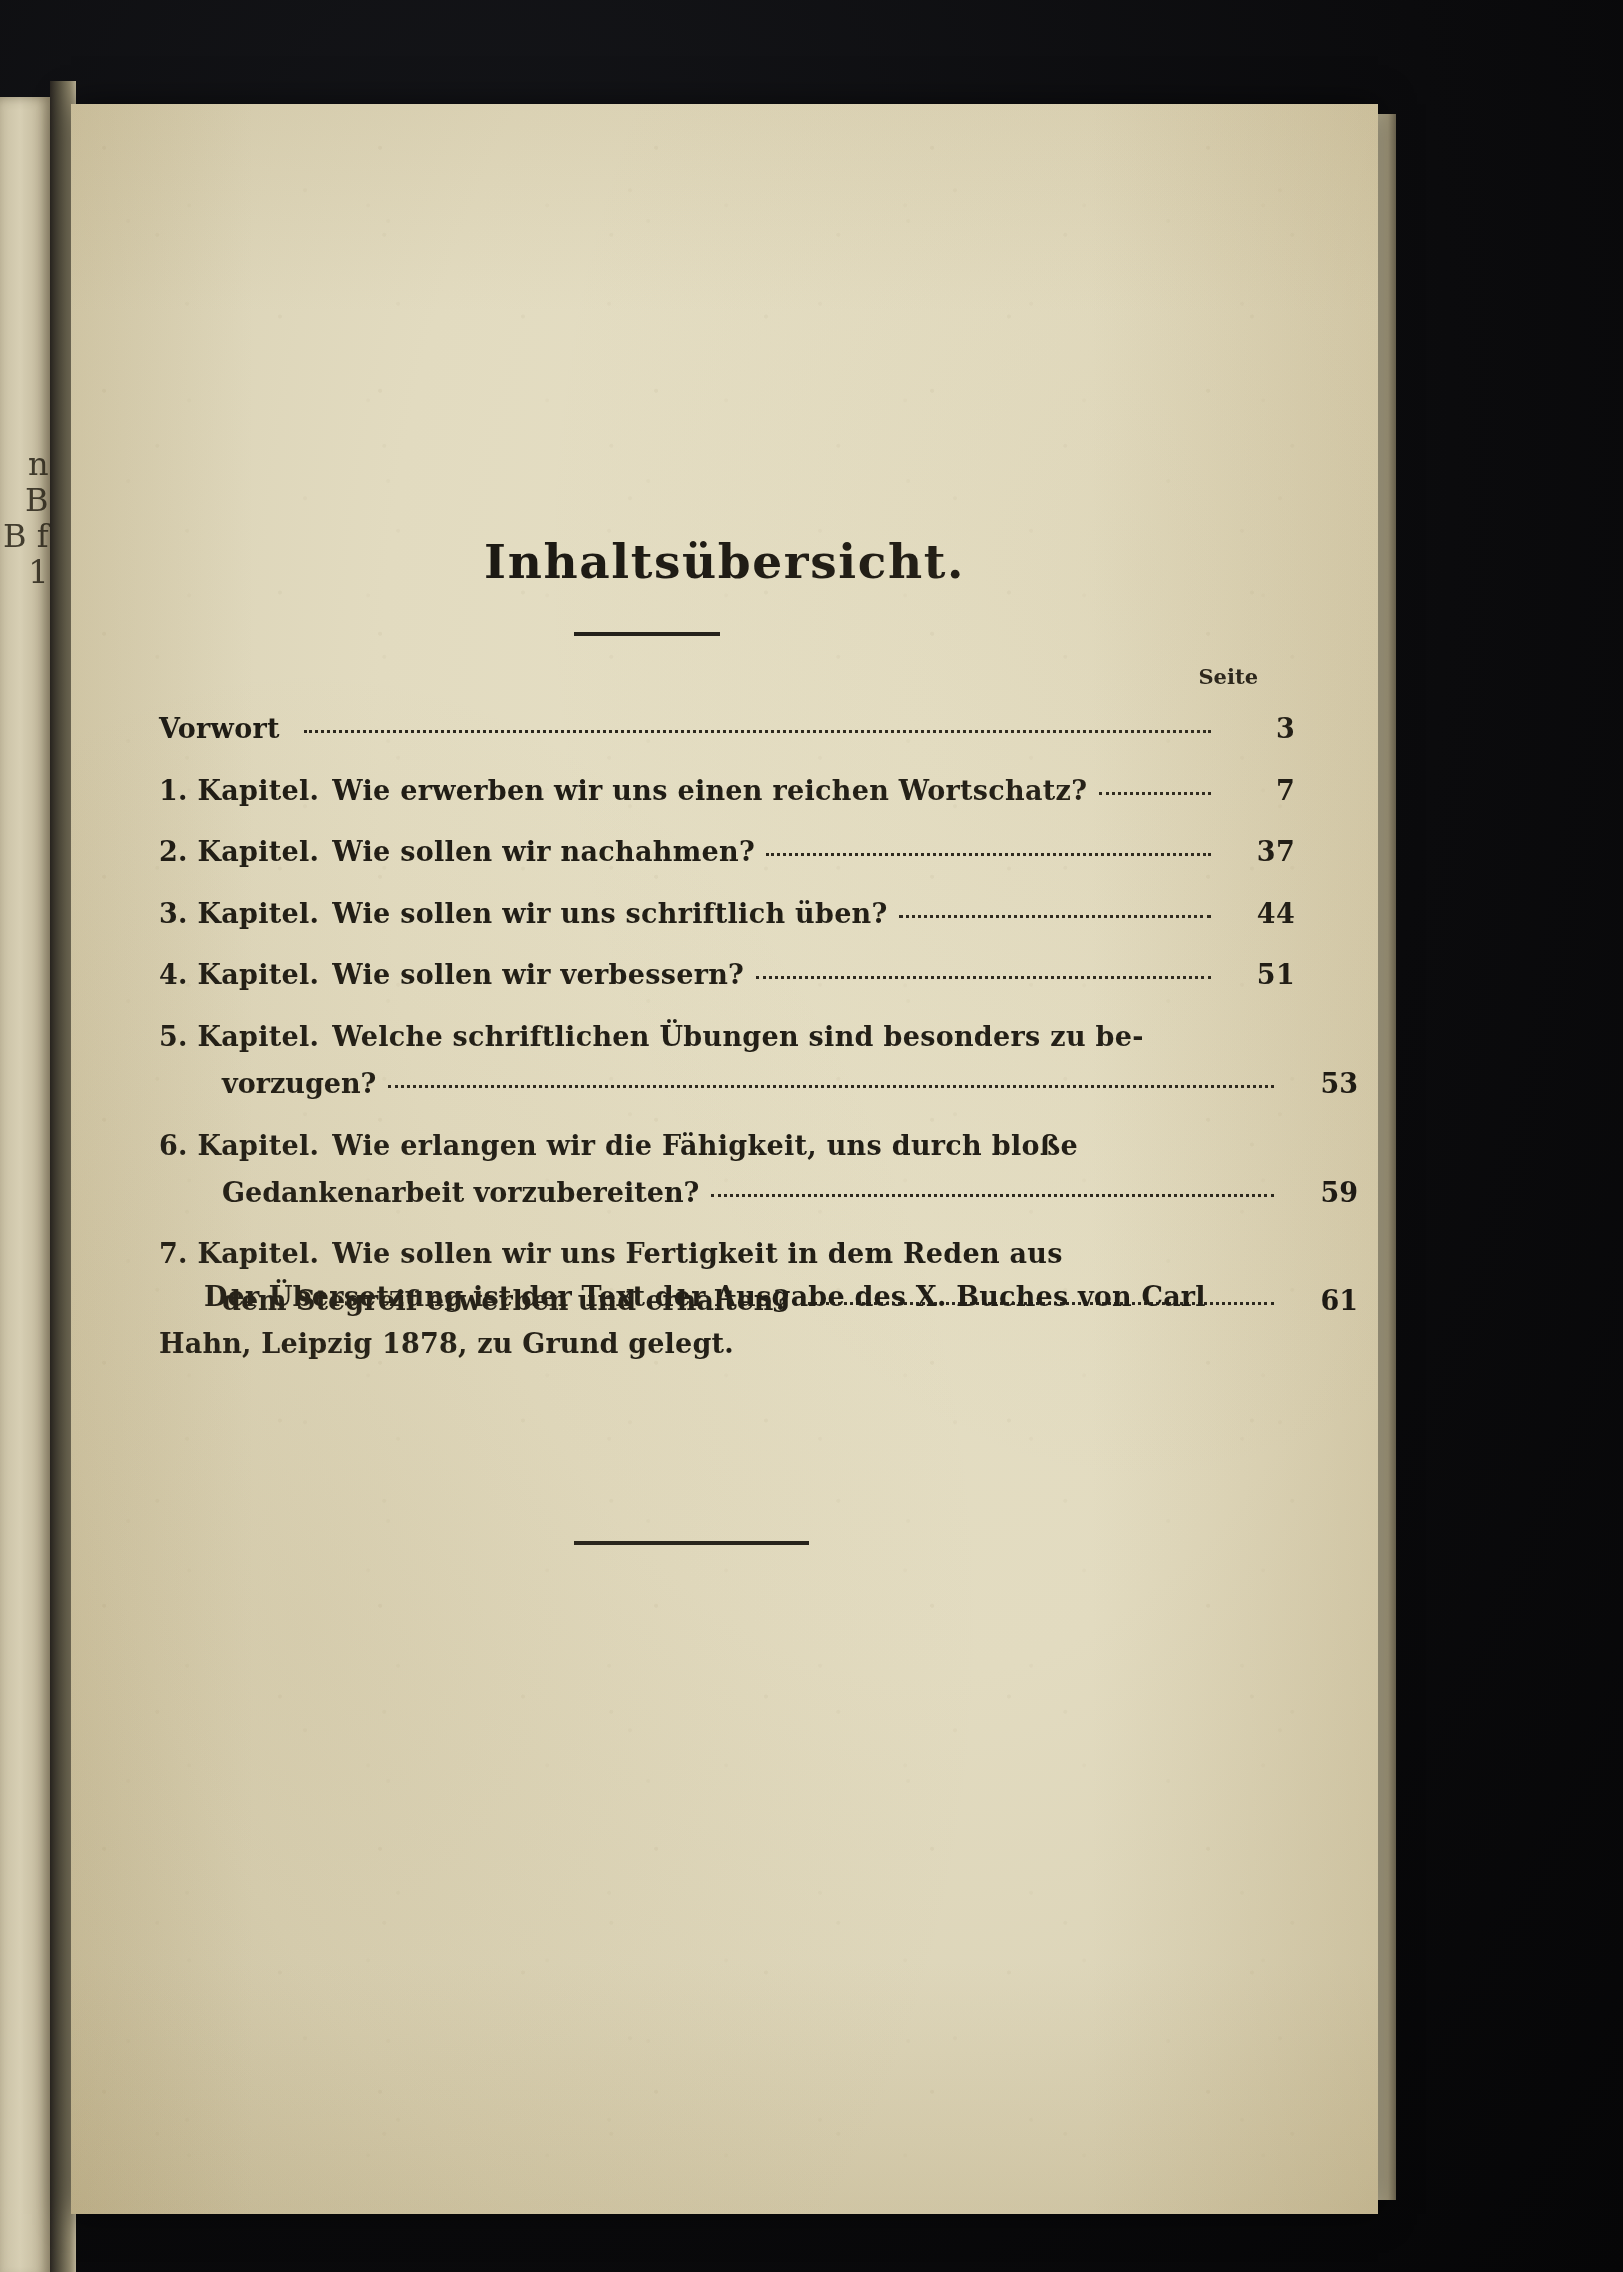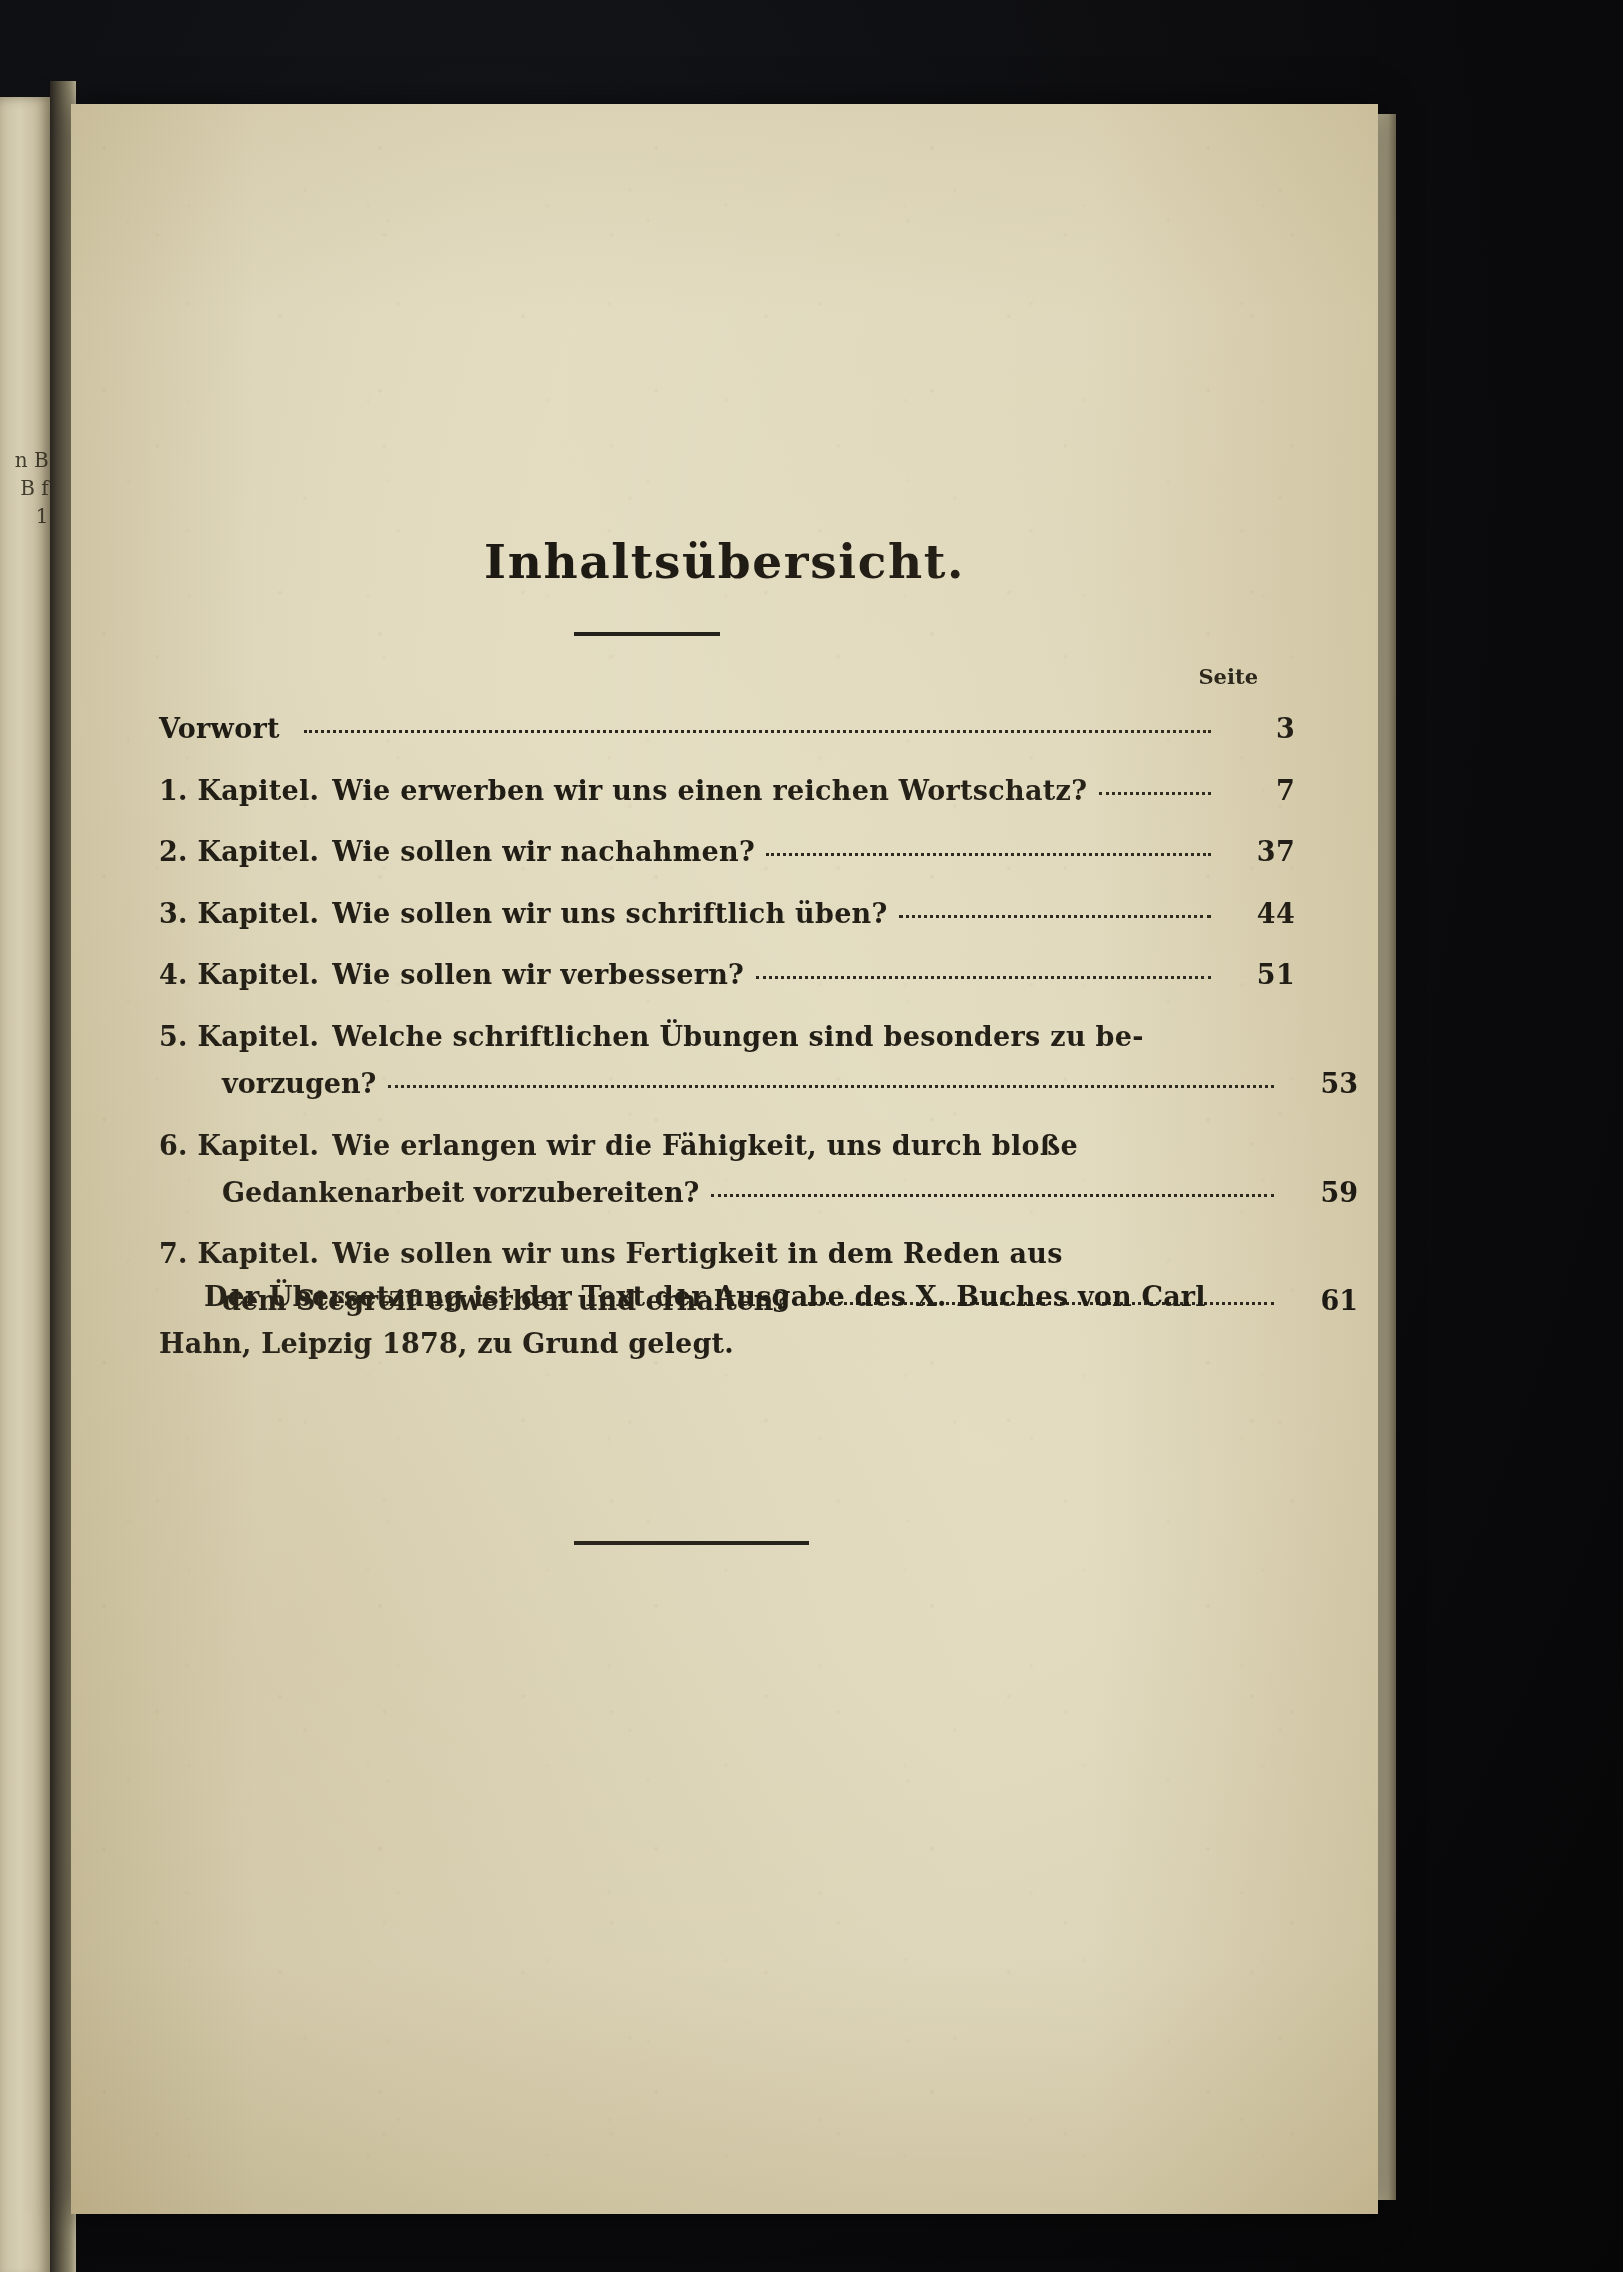--- a/index.html
+++ b/index.html
@@ -32,22 +32,22 @@
     height: 2183px;
     background: linear-gradient(to right, #c9c0a4 0%, #d7cfb4 40%, #bdb396 100%);
     box-shadow: inset -4.9px 0 11.4px rgba(60,50,30,0.45);
   }
   .left-page-text {
     position: absolute;
     left: 1.6px;
     top: 349px;
     width: 47px;
     font-family: "DejaVu Serif", serif;
-    font-size: 20px;
-    line-height: 28px;
+    font-size: 32px;
+    line-height: 36px;
     color: #2a2519;
     text-align: right;
     opacity: 0.85;
     letter-spacing: 0px;
   }
 
   
   .gutter {
     position: absolute;
     left: 50px;

